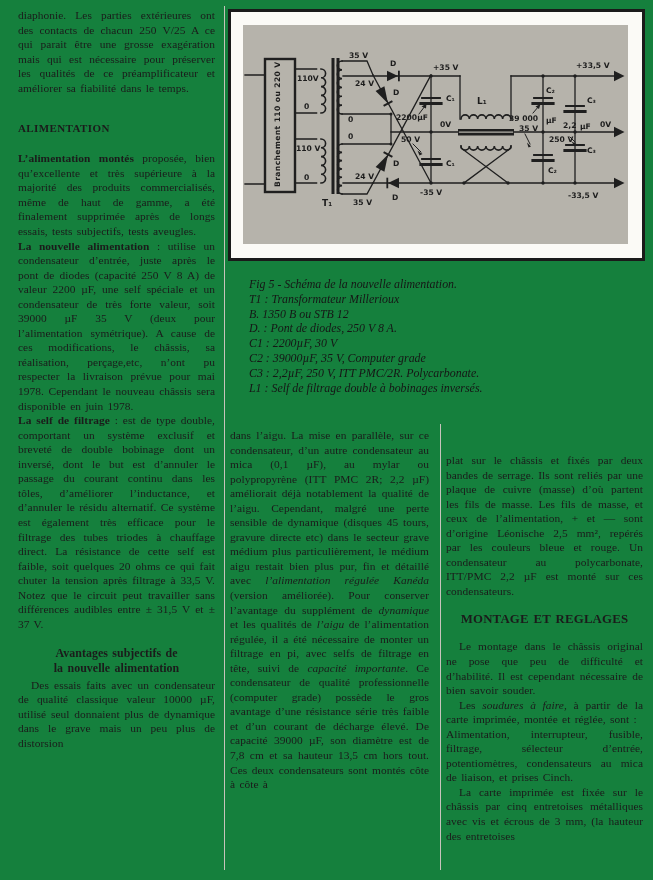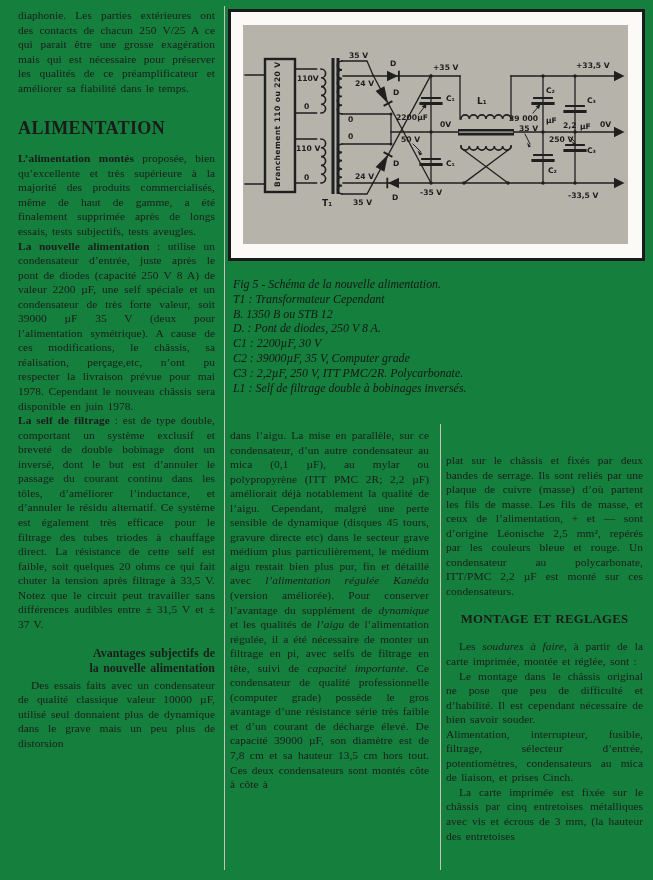--- a/index.html
+++ b/index.html
@@ -5,35 +5,35 @@
   html,body{margin:0;padding:0;background:#e9e7e1;}
   .page{position:relative;width:653px;height:880px;background:#15803d;
         font-family:"Liberation Serif",serif;color:#1b1b1b;overflow:hidden;}
   .col{position:absolute;text-align:justify;font-size:11.4px;line-height:14.55px;
        word-spacing:1.4px;letter-spacing:.05px;hyphens:auto;-webkit-hyphens:auto;}
   .col p{margin:0;}
   .col p.ind{text-indent:13px;}
   .left{left:18px;top:8px;width:197px;}
   .mid{left:230px;top:428px;width:199px;}
   .right{left:446px;top:453px;width:197px;}
-  h2.alim{font-size:18px;font-weight:bold;letter-spacing:.4px;margin:25px 0 15px;
+  h2.alim{font-size:11px;font-weight:bold;letter-spacing:.4px;margin:25px 0 15px;
           text-align:left;line-height:16px;}
   h2.montage{font-size:12.8px;font-weight:bold;letter-spacing:.2px;margin:14px 0 12px;
              text-align:center;line-height:15px;}
-  h3.sub{font-size:11.9px;font-weight:bold;margin:15px 0 2px;text-align:right;line-height:14.6px;}
+  h3.sub{font-size:11.9px;font-weight:bold;margin:15px 0 2px;text-align:center;line-height:14.6px;}
   .vrule{position:absolute;width:1px;background:#c6c3bb;}
   .vrule-left{left:224px;top:6px;height:864px;}
   .vrule-mid{left:440px;top:424px;height:446px;}
   .figure-box{position:absolute;left:228px;top:9px;width:411px;height:246px;
               border:3px solid #1a1a1a;background:#fbfaf6;}
   .photo{position:absolute;left:12px;top:13px;width:385px;height:219px;background:#b6b3ab;}
   .photo svg{display:block;}
   .caption{position:absolute;left:233px;top:277px;width:352px;font-style:italic;
            font-size:11.9px;line-height:14.8px;color:#161616;}
-  .cap-line{white-space:nowrap;}
+  .cap-line{white-space:nowrap;margin-left:16px;}
   svg text{font-family:"DejaVu Sans",sans-serif;font-size:7.6px;font-weight:bold;fill:#1c1c1c;}
   svg text.big{font-size:9px;}
 </style>
 </head>
 <body>
 
 <div class="page">
 
   <div class="vrule vrule-left"></div>
   <div class="vrule vrule-mid"></div>
@@ -169,35 +169,35 @@
           <text x="333" y="43">+33,5 V</text>
           <text x="357" y="102">0V</text>
           <text x="325" y="173">-33,5 V</text>
         </g>
       </svg>
     </div>
   </div>
 
   <div class="caption">
     <div class="cap-line">Fig 5 - Schéma de la nouvelle alimentation.</div>
-    <div class="cap-line">T1 : Transformateur Cependant</div>
+    <div class="cap-line">T1 : Transformateur Millerioux</div>
     <div class="cap-line">B. 1350 B  ou STB 12</div>
     <div class="cap-line">D. : Pont de diodes, 250  V 8 A.</div>
     <div class="cap-line">C1 : 2200µF, 30 V</div>
     <div class="cap-line">C2 : 39000µF, 35 V, Computer grade</div>
     <div class="cap-line">C3 : 2,2µF, 250 V, ITT PMC/2R. Polycarbonate.</div>
     <div class="cap-line">L1 : Self de filtrage double à bobinages inversés.</div>
   </div>
 
   <div class="col mid">
     <p><span>dans l’aigu. La mise en parallèle, sur ce condensateur, d’un autre condensateur au mica (0,1 µF), au mylar ou polypropyrène (ITT PMC 2R; 2,2 µF) améliorait déjà notablement la qualité de l’aigu. Cependant, malgré une perte sensible de dynamique (disques 45 tours, gravure directe etc) dans le secteur grave médium plus particulièrement, le médium aigu restait bien plus pur, fin et détaillé avec </span><i>l’alimentation régulée Kanéda</i><span> (version améliorée). Pour conserver l’avantage du supplément de </span><i>dynamique</i><span> et les qualités de </span><i>l’aigu</i><span> de l’alimentation régulée, il a été nécessaire de monter un filtrage en pi, avec selfs de filtrage en tête, suivi de </span><i>capacité importante</i><span>. Ce condensateur de qualité professionnelle (computer grade) possède le gros avantage d’une résistance série très faible et d’un courant de décharge élevé. De capacité 39000 µF, son diamètre est de 7,8 cm et sa hauteur 13,5 cm hors tout. Ces deux condensateurs sont montés côte à côte à</span></p>
   </div>
 
   <div class="col right">
     <p>plat sur le châssis et fixés par deux bandes de serrage. Ils sont reliés par une plaque de cuivre (masse) d’où partent les fils de masse. Les fils de masse, et ceux de l’alimentation, + et — sont d’origine Léonische 2,5 mm², repérés par les couleurs bleue et rouge. Un condensateur au polycarbonate, ITT/PMC 2,2 µF est monté sur ces condensateurs.</p>
     <h2 class="montage">MONTAGE ET REGLAGES</h2>
+    <p class="ind">Le montage dans le châssis original ne pose que peu de difficulté et d’habilité. Il est cependant nécessaire de bien savoir souder.</p>
     <p class="ind"><span>Les </span><i>soudures à faire</i><span>, à partir de la carte imprimée, montée et réglée, sont :</span></p>
-    <p class="ind">Le montage dans le châssis original ne pose que peu de difficulté et d’habilité. Il est cependant nécessaire de bien savoir souder.</p>
     <p>Alimentation, interrupteur, fusible, filtrage, sélecteur d’entrée, potentiomètres, condensateurs au mica de liaison, et prises Cinch.</p>
     <p class="ind">La carte imprimée est fixée sur le châssis par cinq entretoises métalliques avec vis et écrous de 3 mm, (la hauteur des entretoises</p>
   </div>
 
 </div>
 
 </body></html>

